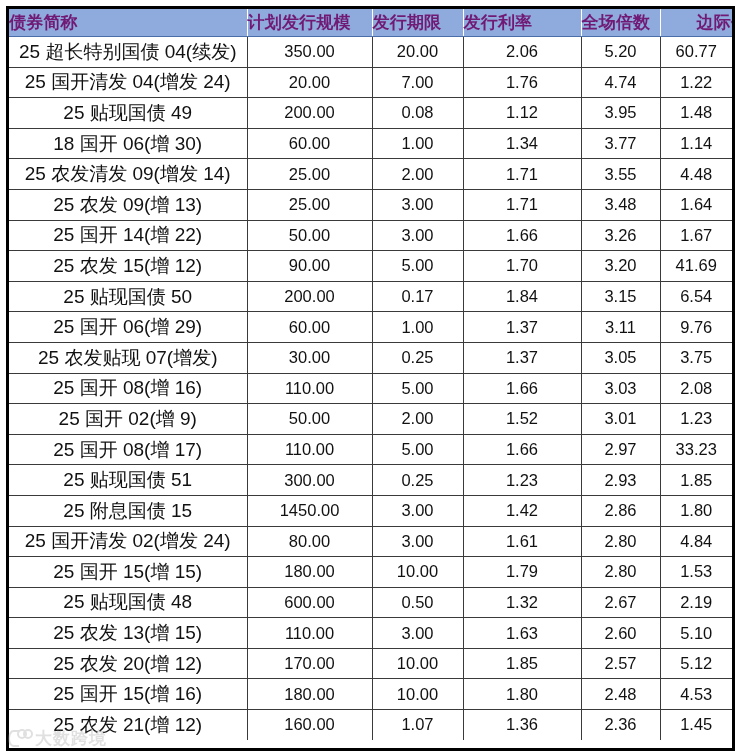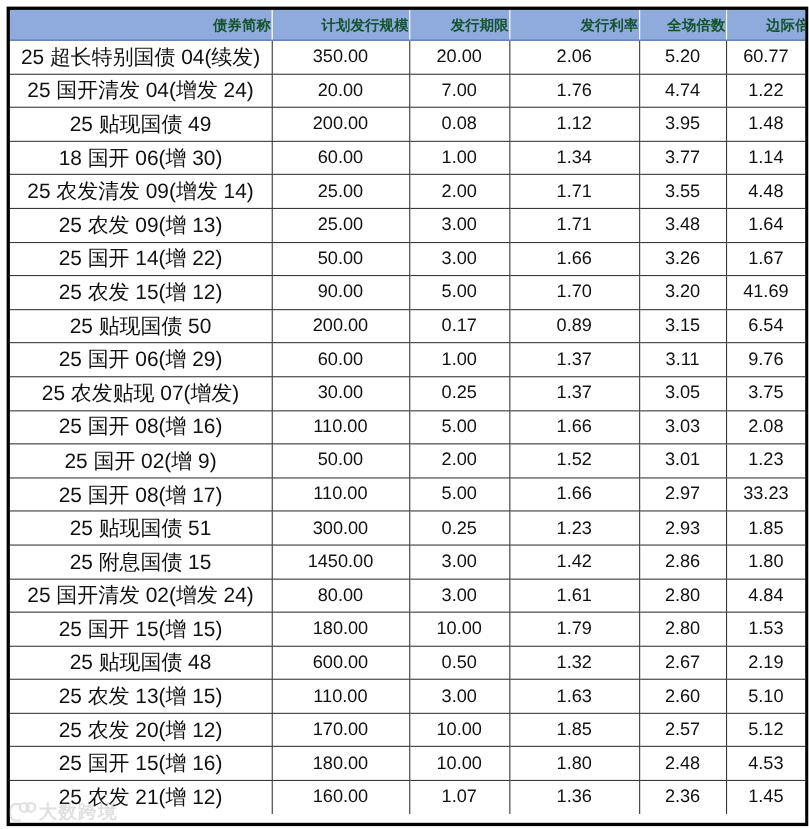--- a/index.html
+++ b/index.html
@@ -38,27 +38,27 @@
 
   table.bond-table col.c0 { width: 238px; }
   table.bond-table col.c1 { width: 125px; }
   table.bond-table col.c2 { width: 91px; }
   table.bond-table col.c3 { width: 118px; }
   table.bond-table col.c4 { width: 79px; }
   table.bond-table col.c5 { width: 72px; }
 
   thead th {
     background: #8FAADC;
-    color: #14532d;
+    color: #701a75;
     font-weight: bold;
-    font-size: 13px;
+    font-size: 17px;
     height: 27px;
     line-height: 27px;
     padding: 0;
-    text-align: right;
+    text-align: left;
     vertical-align: middle;
     border-right: 1px solid #ffffff;
     border-bottom: 1px solid #4b6ea8;
     white-space: nowrap;
     letter-spacing: 0.2px;
   }
   thead th:last-child { border-right: none; padding-left: 36px; }
 
   tbody td {
     height: 29.6px;
@@ -209,21 +209,21 @@
           <td>90.00</td>
           <td>5.00</td>
           <td>1.70</td>
           <td>3.20</td>
           <td>41.69</td>
         </tr>
         <tr>
           <td class="name-cell">25 贴现国债 50</td>
           <td>200.00</td>
           <td>0.17</td>
-          <td>0.89</td>
+          <td>1.84</td>
           <td>3.15</td>
           <td>6.54</td>
         </tr>
         <tr>
           <td class="name-cell">25 国开 06(增 29)</td>
           <td>60.00</td>
           <td>1.00</td>
           <td>1.37</td>
           <td>3.11</td>
           <td>9.76</td>

